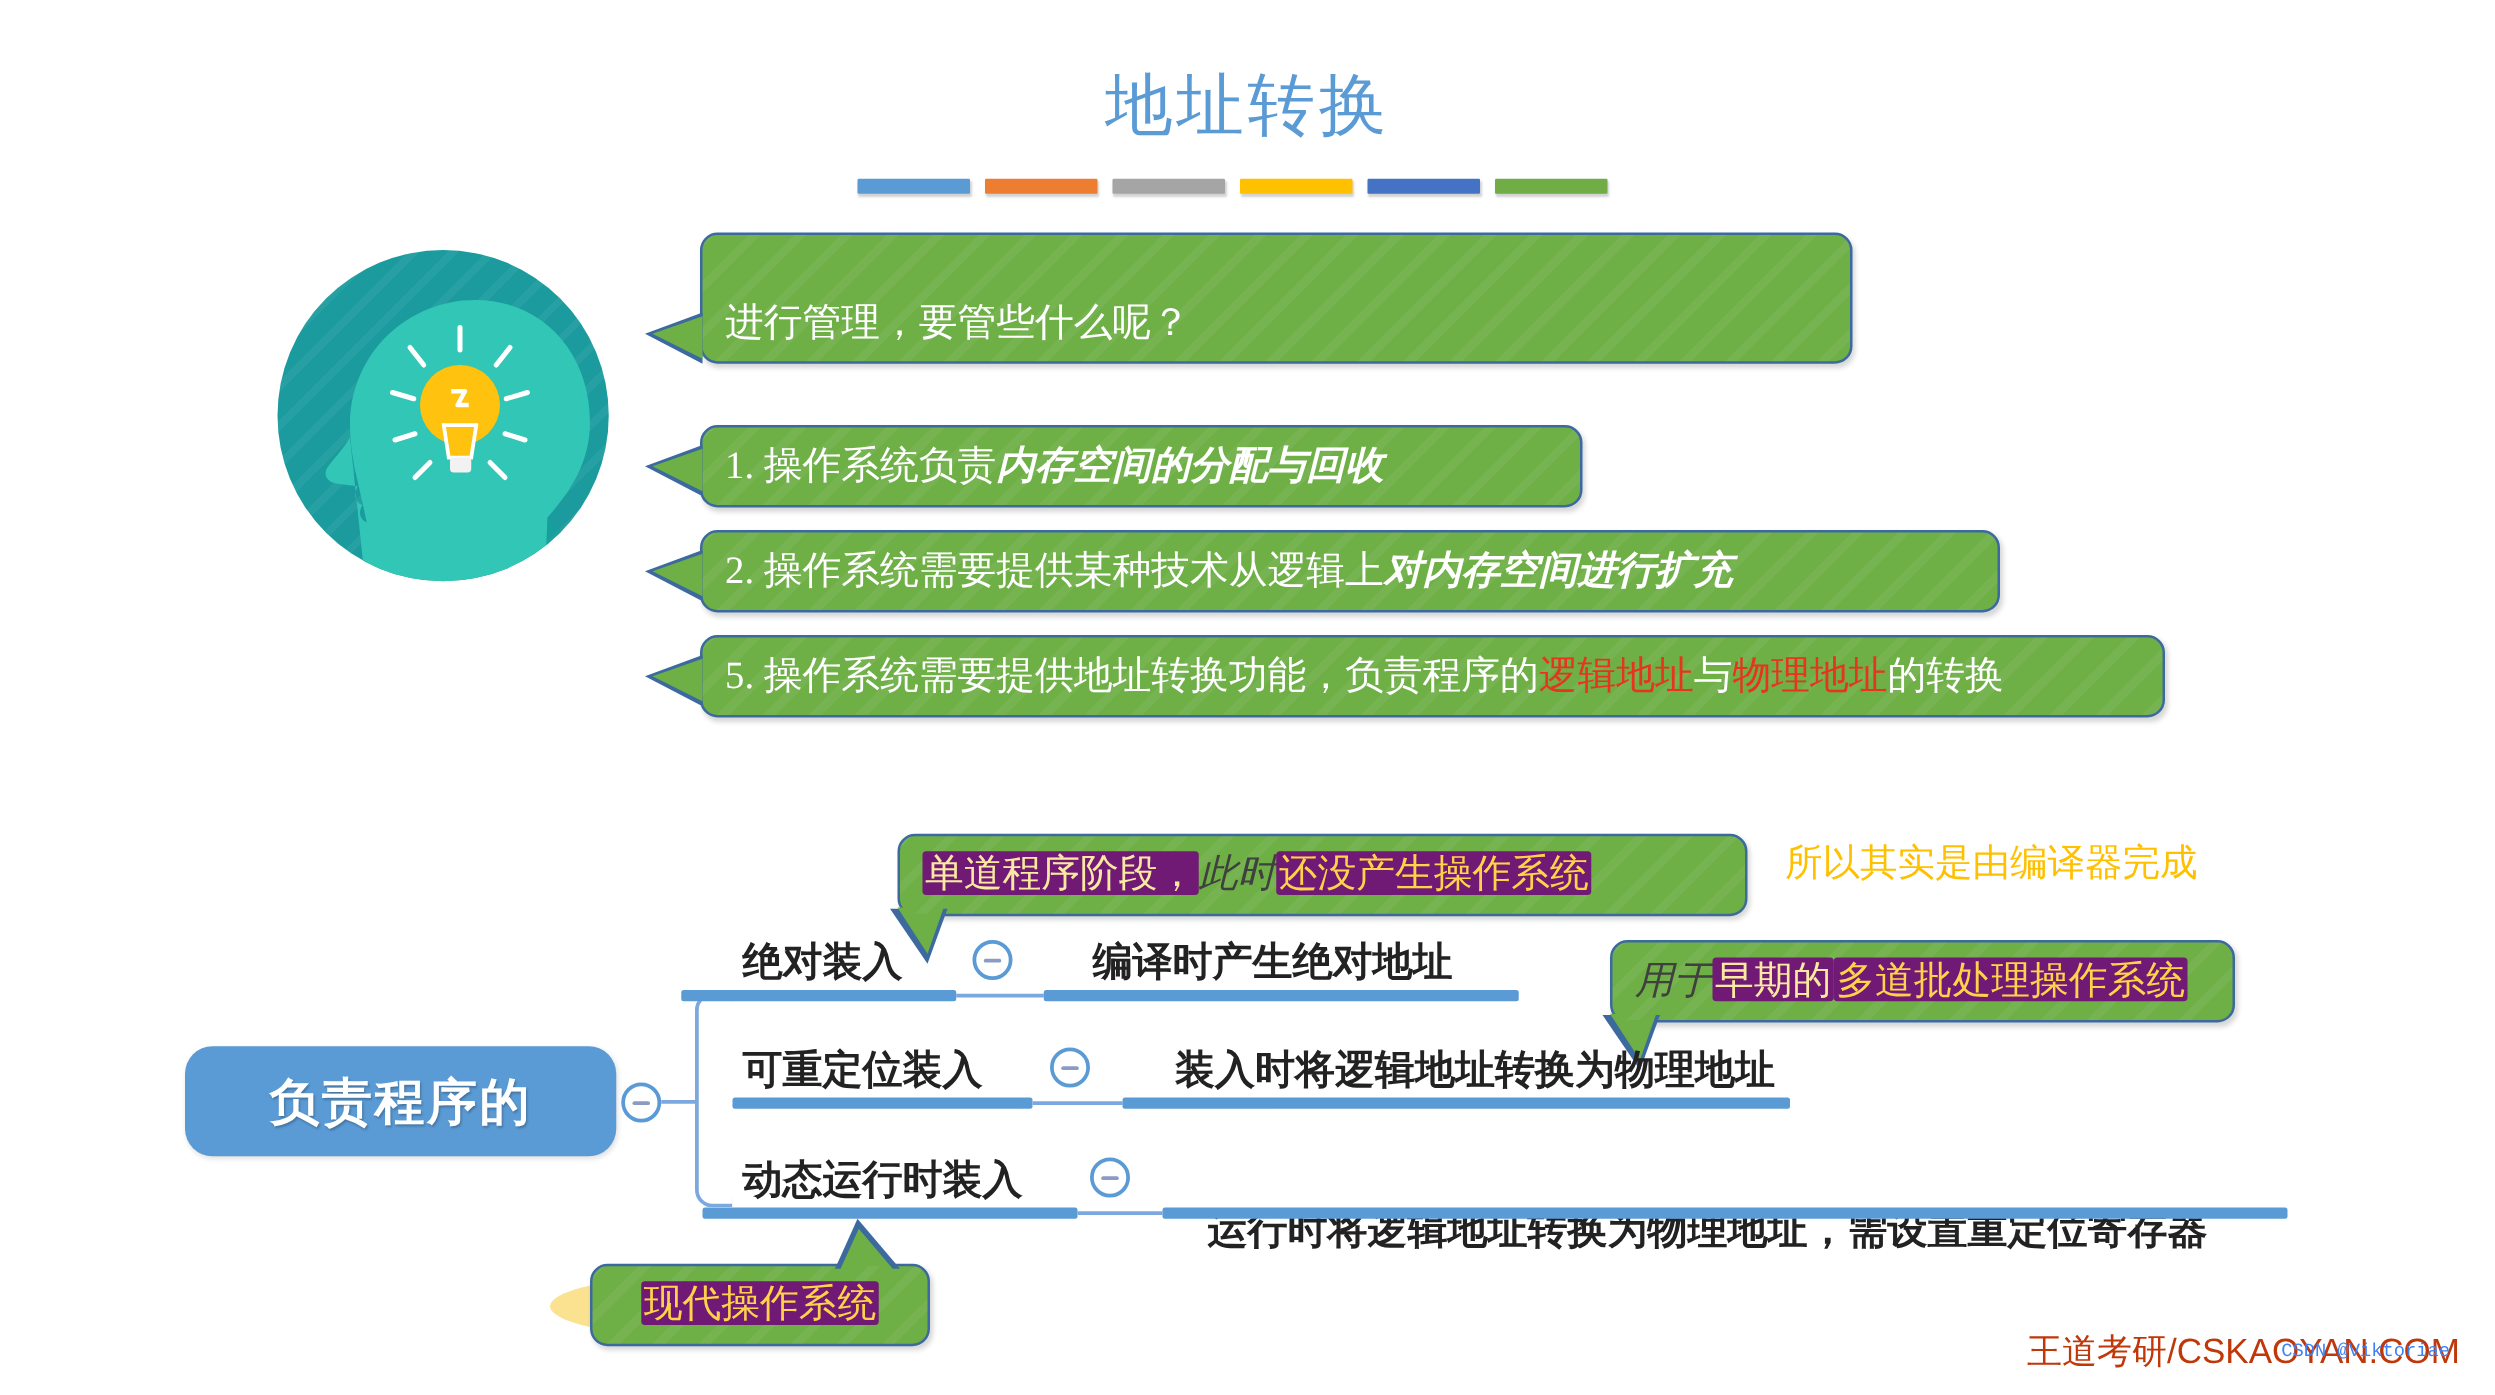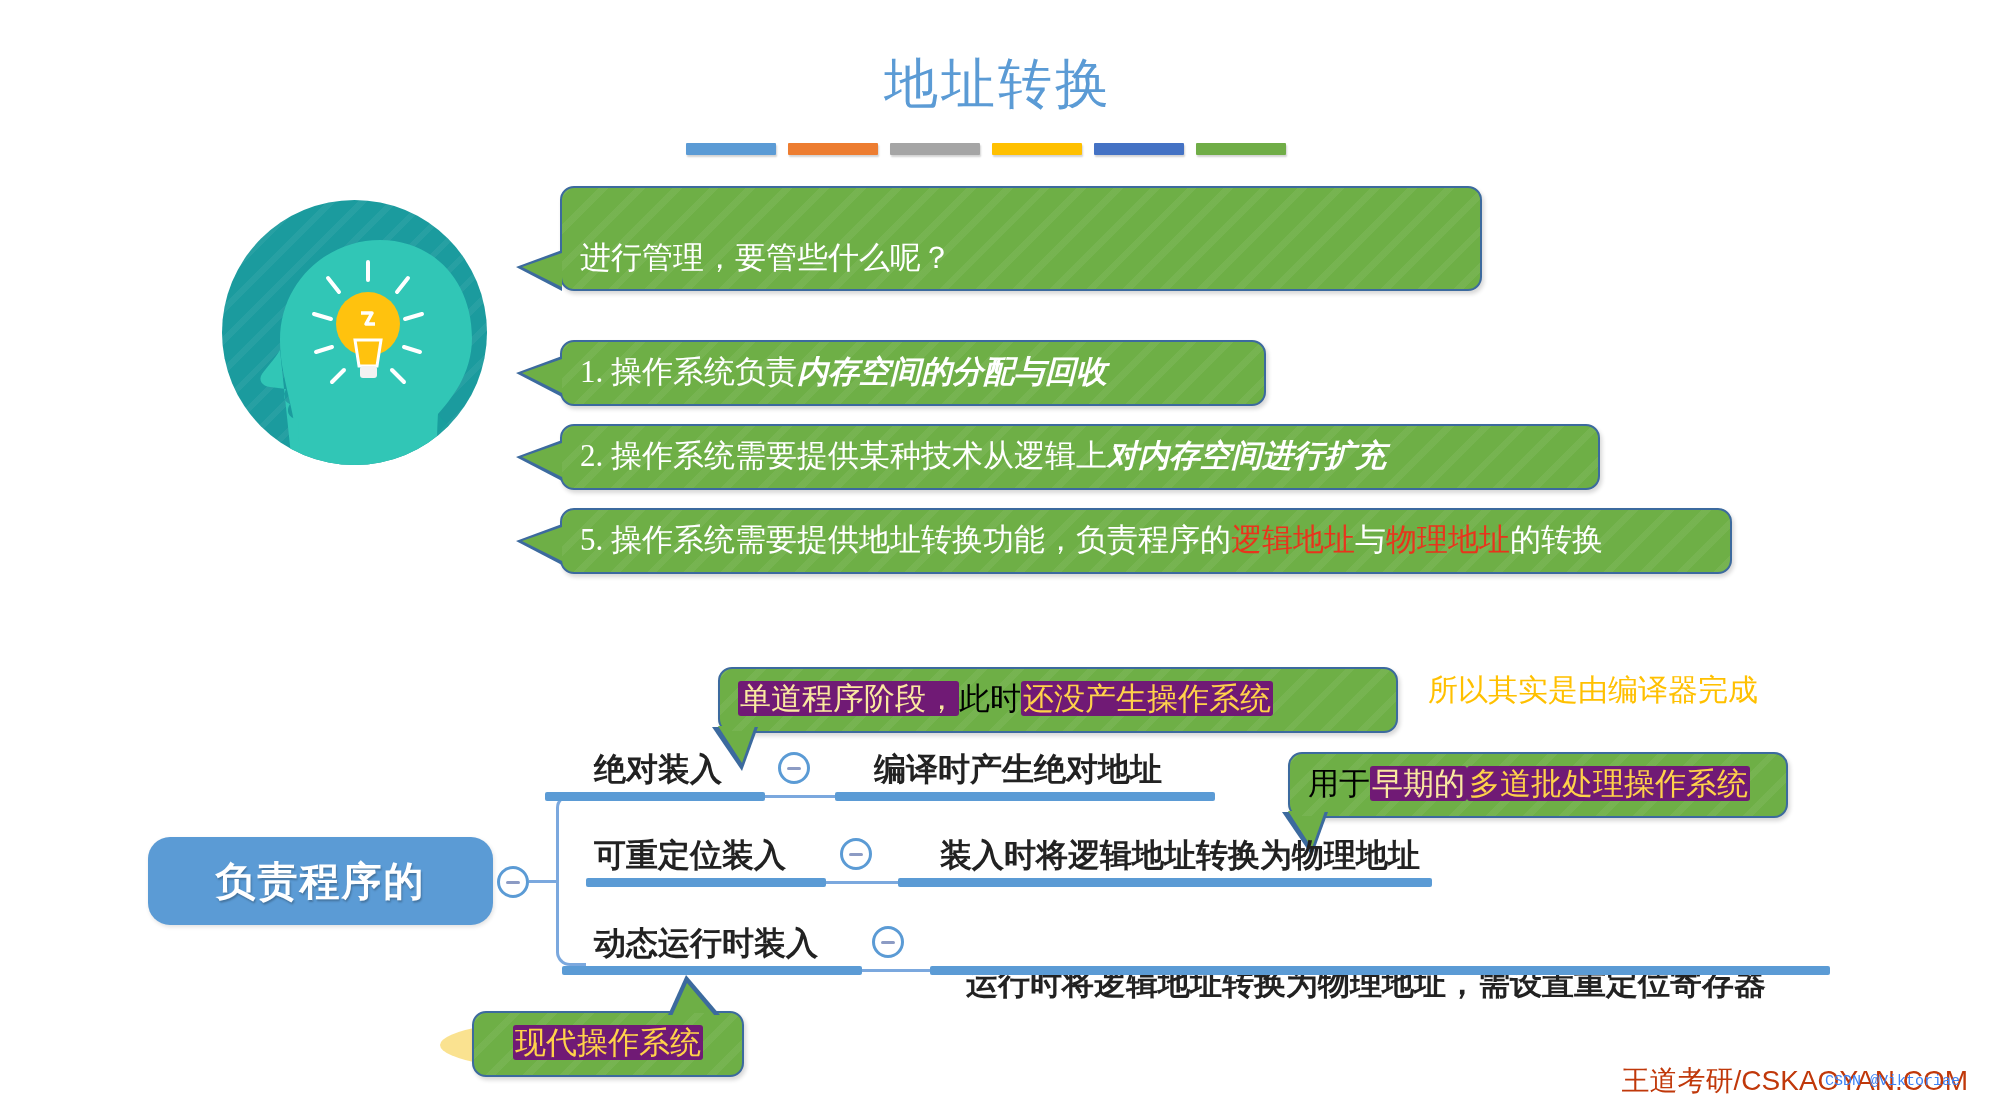--- a/index.html
+++ b/index.html
@@ -100,21 +100,21 @@
   }
   .tail-u-in{
     right:27px;top:-30px;
     border-left:15px solid transparent;
     border-right:28px solid transparent;
     border-bottom:33px solid #6EAF46;
   }
 
   .hl{background:#701a75;color:#FAE9A0;padding:0 2px;border-radius:3px;}
   .yel{color:#FFD24A;}
-  .cream{color:#000000;}
+  .cream{color:#404040;font-style:italic;}
 
   
   .plaintext{
     position:absolute;color:#FFC000;font-size:30px;
     font-family:"Liberation Sans","DejaVu Sans",sans-serif;
     white-space:nowrap;
   }
 
   
   .mm-root{

